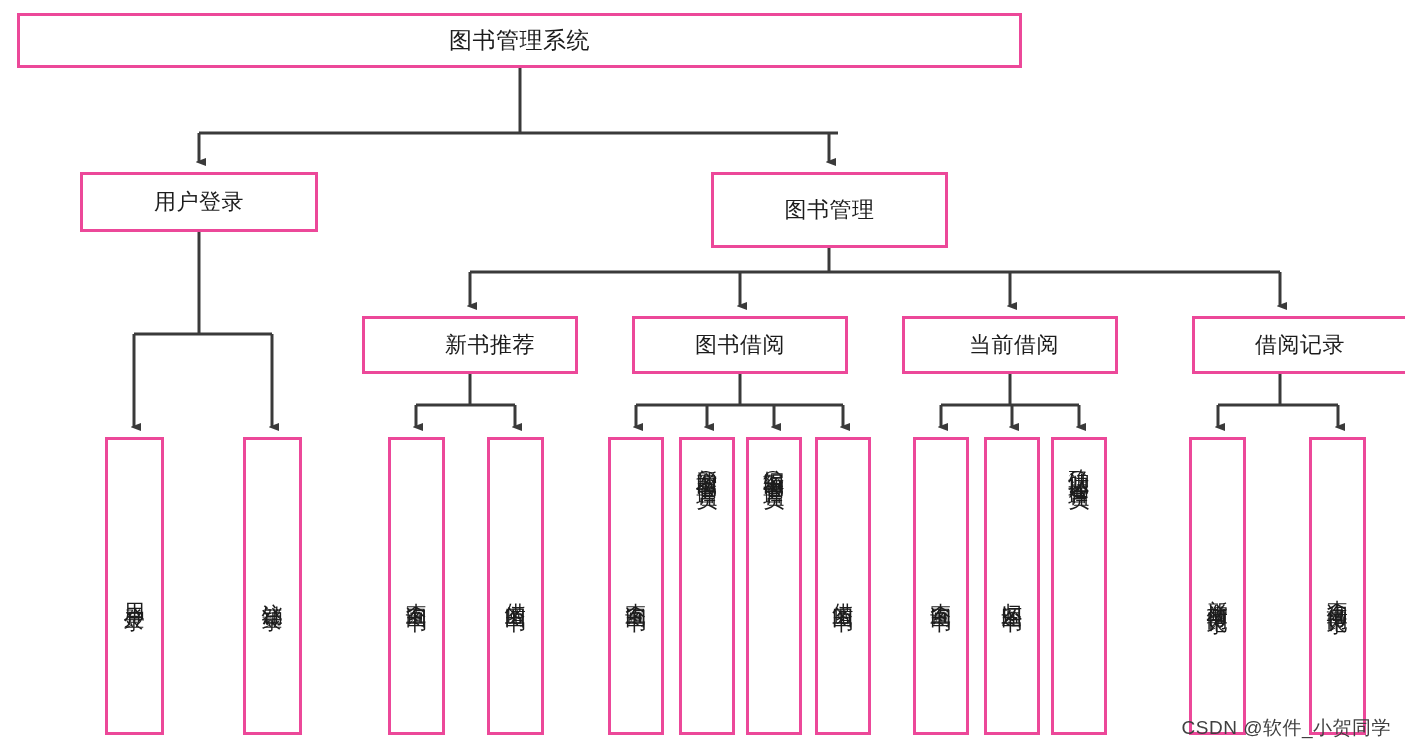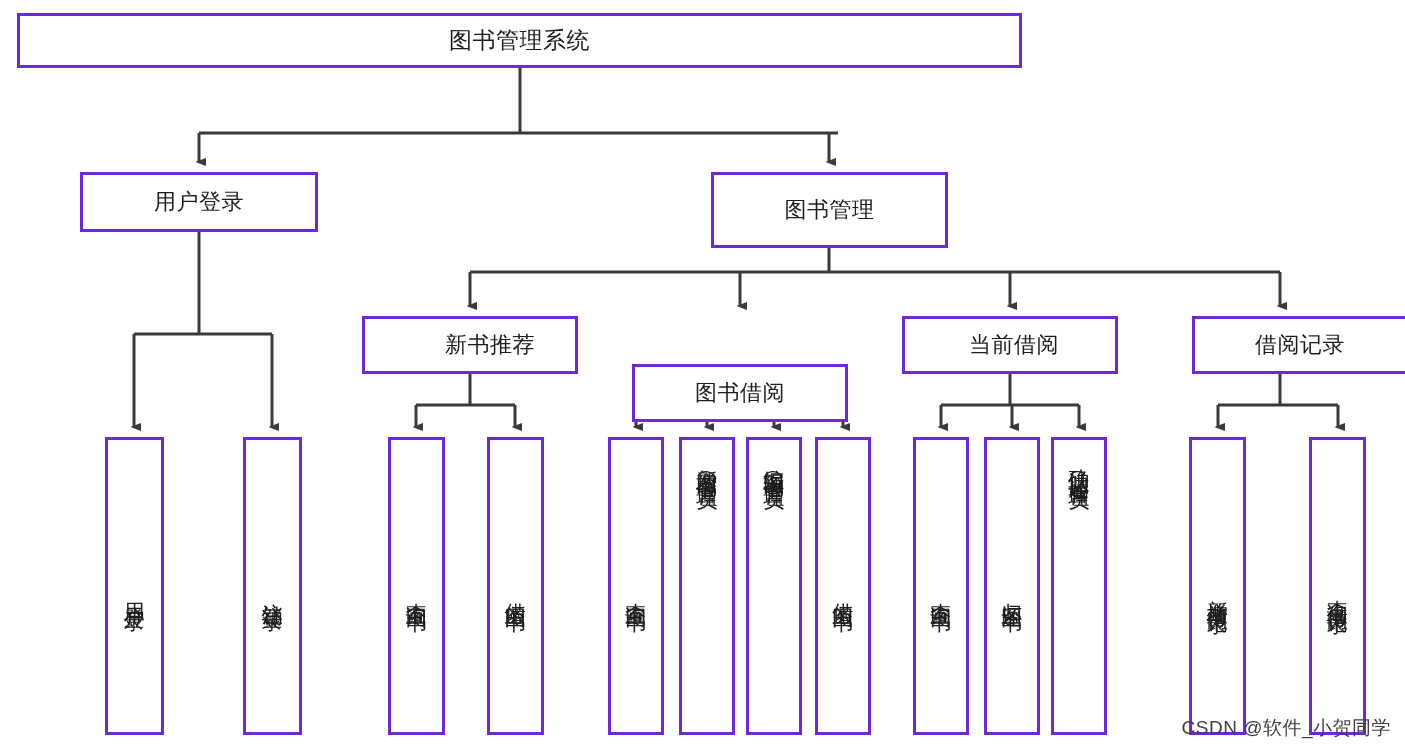--- a/index.html
+++ b/index.html
@@ -18,21 +18,21 @@
   #diagram-canvas {
     position: absolute;
     inset: 0;
     width: 1405px;
     height: 747px;
   }
   .node {
     position: absolute;
     box-sizing: border-box;
     background: #ffffff;
-    border: 3px solid #6d28d9;
+    border: 3px solid #ec4899;
     display: flex;
     align-items: center;
     justify-content: center;
     z-index: 2;
   }
   .node-label {
     font-size: 22px;
     line-height: 1.25;
     letter-spacing: 0.5px;
     color: #1c1c1c;
@@ -143,21 +143,21 @@
   <div class="node branch" style="left:80px; top:172px; width:238px; height:60px;">
     <span class="node-label">用户登录</span>
   </div>
   <div class="node branch" style="left:711px; top:172px; width:237px; height:76px;">
     <span class="node-label">图书管理</span>
   </div>
 
   <div class="node branch" style="left:362px; top:316px; width:216px; height:58px;padding-left:40px;">
     <span class="node-label">新书推荐</span>
   </div>
-  <div class="node branch" style="left:632px; top:316px; width:216px; height:58px;margin-top:48px;">
+  <div class="node branch" style="left:632px; top:316px; width:216px; height:58px;">
     <span class="node-label">图书借阅</span>
   </div>
   <div class="node branch" style="left:902px; top:316px; width:216px; height:58px;padding-left:8px;">
     <span class="node-label">当前借阅</span>
   </div>
   <div class="node branch" style="left:1172px; top:316px; width:216px; height:58px;margin-left:20px;">
     <span class="node-label">借阅记录</span>
   </div>
 
   <div class="node leaf leaf-mid" style="left:105px; top:437px; width:59px; height:298px;">

